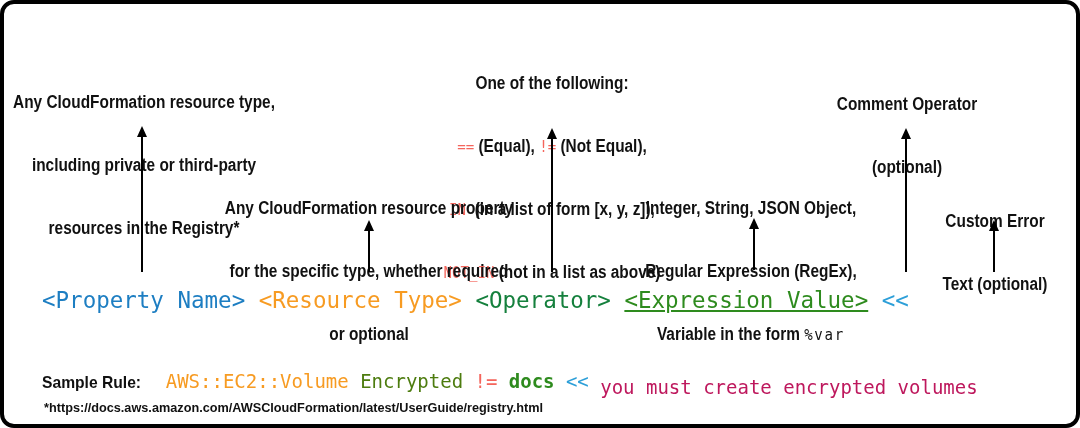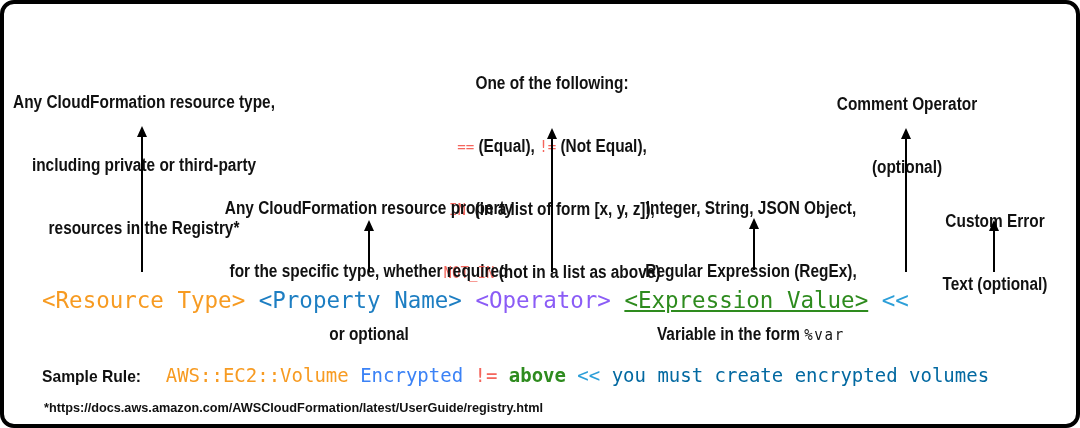--- a/index.html
+++ b/index.html
@@ -164,34 +164,34 @@
   <div class="arrow" style="left:902px; top:124px; height:144px;">
       <div class="arrow-head"></div>
       <div class="arrow-line"></div>
     </div>
   <div class="arrow" style="left:990px; top:216px; height:52px;">
       <div class="arrow-head"></div>
       <div class="arrow-line"></div>
     </div>
 
   <div class="syntax">
+    <span style="color: rgb(29, 126, 194);">&lt;Property Name&gt;</span>
     <span style="color: rgb(247, 155, 34);">&lt;Resource Type&gt;</span>
-    <span style="color: rgb(29, 126, 194);">&lt;Property Name&gt;</span>
-    <span style="color: #8b5cf6;">&lt;Operator&gt;</span>
+    <span style="color: #15803d;">&lt;Operator&gt;</span>
     <span style="color: rgb(46, 139, 30); text-decoration: underline;">&lt;Expression Value&gt;</span>
     <span style="color: rgb(45, 159, 216);">&lt;&lt;</span>
   </div>
 
   <div class="sample">
     <span class="sample-label">Sample Rule:</span>
     <span class="sample-code">
       <span style="color: rgb(247, 155, 34);">AWS::EC2::Volume</span>
-      <span style="color: #3b82f6;">Encrypted</span>
+      <span style="color: #4d7c0f;">Encrypted</span>
       <span style="color: rgb(244, 101, 92);">!=</span>
-      <span class="bold" style="color: rgb(46, 139, 30);">above</span>
+      <span class="bold" style="color: rgb(46, 139, 30);">docs</span>
       <span style="color: rgb(45, 159, 216);">&lt;&lt;</span>
-      <span style="color: #0369a1;">you must create encrypted volumes</span>
+      <span style="color: #be185d; margin-top: 12px;">you must create encrypted volumes</span>
     </span>
   </div>
 
   <div class="footnote">*https://docs.aws.amazon.com/AWSCloudFormation/latest/UserGuide/registry.html</div>
 
 </div>
 
 </body></html>

